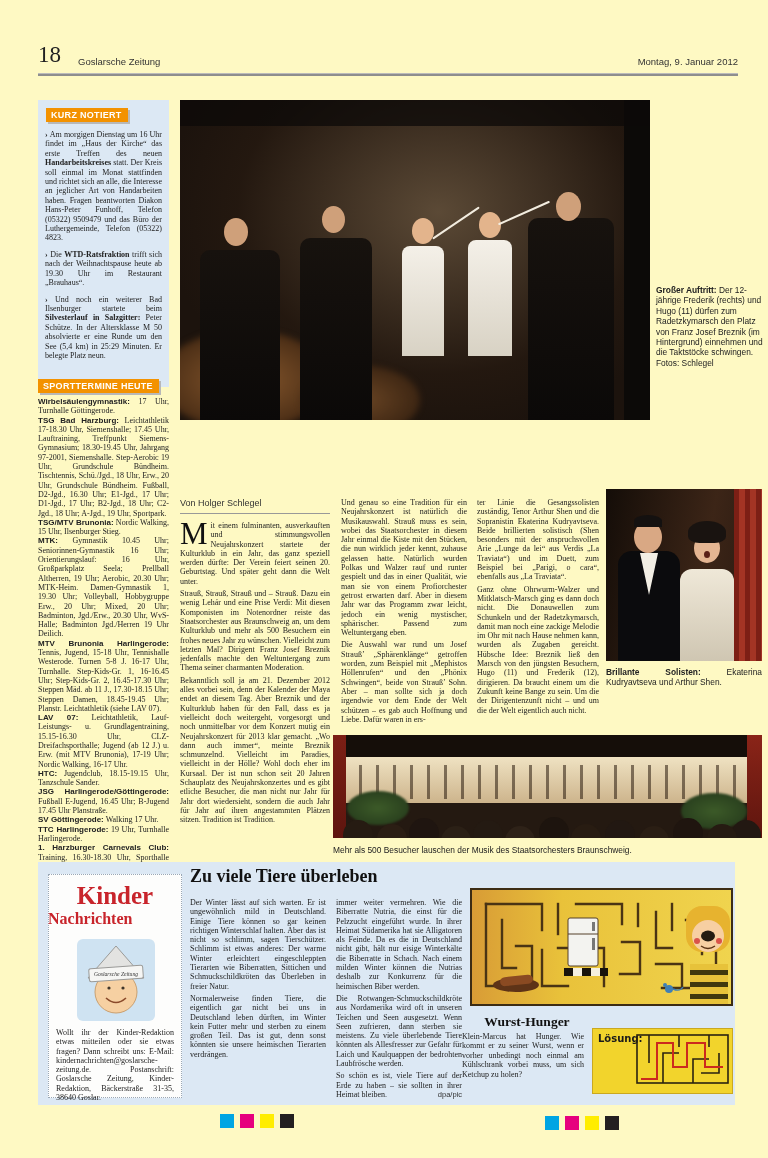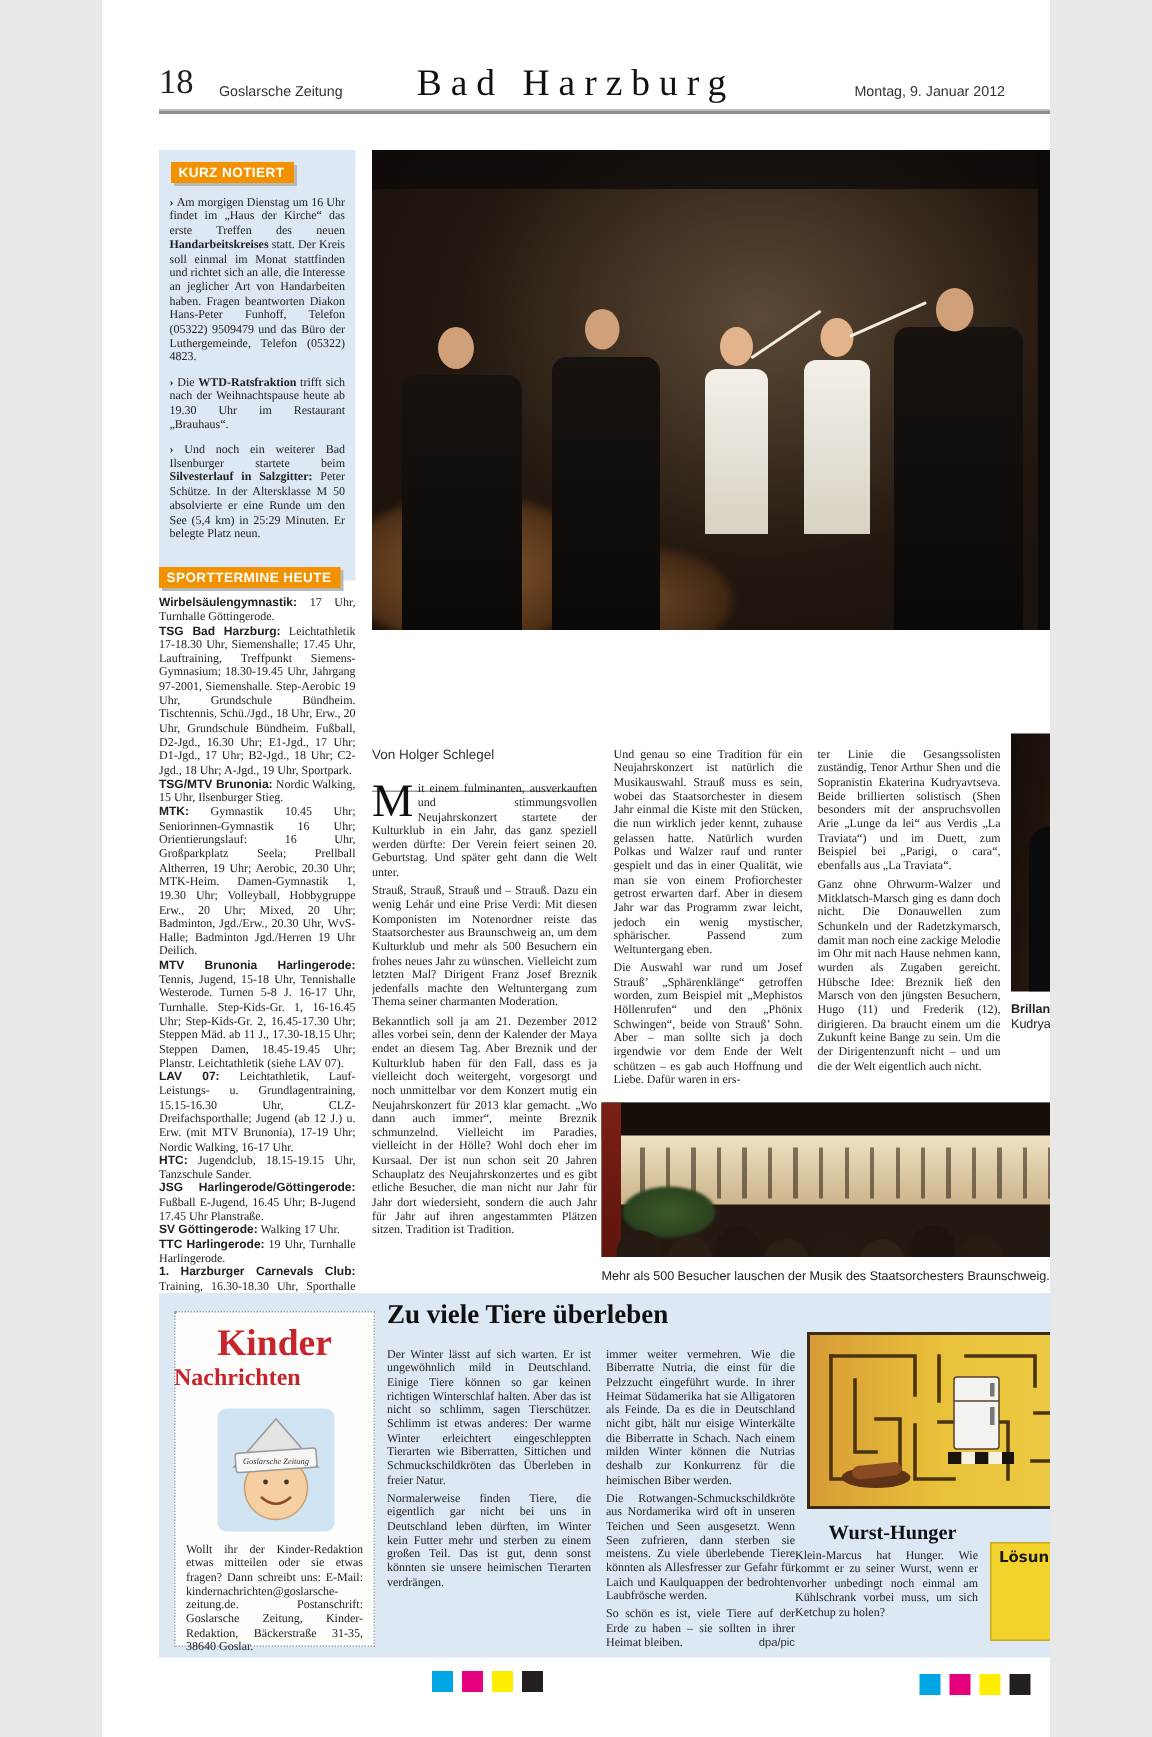--- a/index.html
+++ b/index.html
@@ -1,18 +1,18 @@
 <!DOCTYPE html>
 <html lang="de"><head>
 <meta charset="utf-8">
 <style>
   *{margin:0;padding:0;box-sizing:border-box}
   html,body{background:#e8e8e8}
   body{font-family:"Liberation Serif",serif}
-  .page{position:relative;width:632px;height:1158px;background:#ffffff;overflow:hidden;margin:0 auto}
+  .page{position:relative;width:768px;height:1158px;background:#fef9c3;overflow:hidden;margin:0 auto}
   .abs{position:absolute}
   
   .pgnum{left:38px;top:42px;font-size:23px;color:#222}
   .paper{left:78px;top:56px;font-family:"Liberation Sans",sans-serif;font-size:9.5px;color:#333}
   .section{left:0;right:0;top:42px;text-align:center;font-size:25px;letter-spacing:6px;color:#111;font-weight:400}
   .date{right:30px;top:56px;font-family:"Liberation Sans",sans-serif;font-size:9.5px;color:#333}
   .hrule{left:38px;width:700px;top:73px;height:3px;background:#8e8e8e;border-top:1px solid #bbb}
   
   .bluebox{background:#dce8f4}
   .kurz{left:38px;top:100px;width:131px;height:287px}
@@ -41,21 +41,21 @@
   .cap b{font-weight:bold}
   .cap-main{left:656px;top:285px;width:107px}
   .ph-solo{left:606px;top:489px;width:156px;height:172px}
   .cap-solo{left:606px;top:667px;width:156px;text-align:justify}
   .ph-wide{left:333px;top:735px;width:429px;height:103px}
   .cap-wide{left:333px;top:845px;width:420px}
   
   .headline{left:180px;top:422px;width:560px;font-size:35px;line-height:40px;color:#0d0d0d;font-weight:400}
   .subhead{left:180px;top:470px;width:570px;font-family:"Liberation Sans",sans-serif;font-size:13px;color:#1a1a1a}
   .byline{left:180px;top:498px;width:150px;font-family:"Liberation Sans",sans-serif;font-size:9px;color:#333;
-    padding-bottom:19px;border-bottom:1px solid #999}
+    padding-bottom:5px;border-bottom:1px solid #999}
   .btxt{font-size:8px;line-height:9.3px;color:#1c1c1c;text-align:justify;hyphens:auto}
   .btxt .para{margin-bottom:3px}
   .col1{left:180px;top:521px;width:150px;height:337px;overflow:hidden}
   .col2{left:341px;top:498px;width:126px;height:234px;overflow:hidden}
   .col3{left:477px;top:498px;width:122px;height:234px;overflow:hidden}
   .dropcap{float:left;font-size:31px;line-height:26px;padding-right:3px;color:#111}
   
   .panel{left:38px;top:862px;width:697px;height:243px}
   .kinderbox{left:48px;top:874px;width:134px;height:224px;background:#fdfdfc;border:1px dotted #9aa7b5}
   .ktitle1{left:48px;top:882px;width:134px;text-align:center;font-size:25px;font-weight:bold;color:#c8242b}
@@ -79,21 +79,20 @@
   .cmyk2{left:545px;top:1116px}
   .c-c{background:#00a5e3}.c-m{background:#e6007e}.c-y{background:#ffed00}.c-k{background:#231f20}
 </style>
 </head>
 <body>
 
 <div class="page">
 
   <div class="abs pgnum">18</div>
   <div class="abs paper">Goslarsche Zeitung</div>
-  <div class="abs section">Bad Harzburg</div>
   <div class="abs date">Montag, 9. Januar 2012</div>
   <div class="abs hrule"></div>
 
   <div class="abs bluebox kurz">
     <span class="taglabel">KURZ NOTIERT</span>
     <div class="kurz-items">
       <div class="kn-item"><span>Am morgigen Dienstag um 16 Uhr findet im „Haus der Kirche“ das erste Treffen des neuen </span><b>Handarbeitskreises</b><span> statt. Der Kreis soll einmal im Monat stattfinden und richtet sich an alle, die Interesse an jeglicher Art von Handarbeiten haben. Fragen beantworten Diakon Hans-Peter Funhoff, Telefon (05322) 9509479 und das Büro der Luthergemeinde, Telefon (05322) 4823.</span></div>
       <div class="kn-item"><span>Die </span><b>WTD-Ratsfraktion</b><span> trifft sich nach der Weihnachtspause heute ab 19.30 Uhr im Restaurant „Brauhaus“.</span></div>
       <div class="kn-item"><span>Und noch ein weiterer Bad Ilsenburger startete beim </span><b>Silvesterlauf in Salzgitter:</b><span> Peter Schütze. In der Altersklasse M 50 absolvierte er eine Runde um den See (5,4 km) in 25:29 Minuten. Er belegte Platz neun.</span></div>
     </div>
@@ -129,20 +128,24 @@
     <div class="baton" style="left:248px;top:122px;transform:rotate(-34deg)"></div>
     <div class="shirt" style="left:288px;top:140px;width:44px;height:116px"></div>
     <div class="face" style="left:299px;top:112px;width:22px;height:26px;background:#e3b48c"></div>
     <div class="baton" style="left:316px;top:112px;transform:rotate(-24deg)"></div>
     <div class="suit" style="left:348px;top:118px;width:86px;height:202px"></div>
     <div class="face" style="left:376px;top:92px;width:25px;height:29px"></div>
     <div class="darkstrip" style="left:444px;top:0;width:26px;height:320px"></div>
     <div class="darkstrip" style="left:0;top:0;width:470px;height:26px;opacity:.75"></div>
   </div>
 
+  <div class="abs cap cap-main">
+    <b>Großer Auftritt:</b><span> Der 12-jährige Frederik (rechts) und Hugo (11) dürfen zum Radetzkymarsch den Platz von Franz Josef Breznik (im Hintergrund) einnehmen und die Taktstöcke schwingen.</span>
+    <div>Fotos: Schlegel</div>
+  </div>
 
   <div class="abs byline">Von Holger Schlegel</div>
 
   <div class="abs btxt col1">
     <div class="para"><span class="dropcap">M</span><span>it einem fulminanten, ausverkauften und stimmungsvollen Neujahrskonzert startete der Kulturklub in ein Jahr, das ganz speziell werden dürfte: Der Verein feiert seinen 20. Geburtstag. Und später geht dann die Welt unter.</span></div>
     <div class="para">Strauß, Strauß, Strauß und – Strauß. Dazu ein wenig Lehár und eine Prise Verdi: Mit diesen Komponisten im Notenordner reiste das Staatsorchester aus Braunschweig an, um dem Kulturklub und mehr als 500 Besuchern ein frohes neues Jahr zu wünschen. Vielleicht zum letzten Mal? Dirigent Franz Josef Breznik jedenfalls machte den Weltuntergang zum Thema seiner charmanten Moderation.</div>
     <div class="para">Bekanntlich soll ja am 21. Dezember 2012 alles vorbei sein, denn der Kalender der Maya endet an diesem Tag. Aber Breznik und der Kulturklub haben für den Fall, dass es ja vielleicht doch weitergeht, vorgesorgt und noch unmittelbar vor dem Konzert mutig ein Neujahrskonzert für 2013 klar gemacht. „Wo dann auch immer“, meinte Breznik schmunzelnd. Vielleicht im Paradies, vielleicht in der Hölle? Wohl doch eher im Kursaal. Der ist nun schon seit 20 Jahren Schauplatz des Neujahrskonzertes und es gibt etliche Besucher, die man nicht nur Jahr für Jahr dort wiedersieht, sondern die auch Jahr für Jahr auf ihren angestammten Plätzen sitzen. Tradition ist Tradition.</div>
   </div>
   <div class="abs btxt col2">
     <div class="para">Und genau so eine Tradition für ein Neujahrskonzert ist natürlich die Musikauswahl. Strauß muss es sein, wobei das Staatsorchester in diesem Jahr einmal die Kiste mit den Stücken, die nun wirklich jeder kennt, zuhause gelassen hatte. Natürlich wurden Polkas und Walzer rauf und runter gespielt und das in einer Qualität, wie man sie von einem Profiorchester getrost erwarten darf. Aber in diesem Jahr war das Programm zwar leicht, jedoch ein wenig mystischer, sphärischer. Passend zum Weltuntergang eben.</div>

